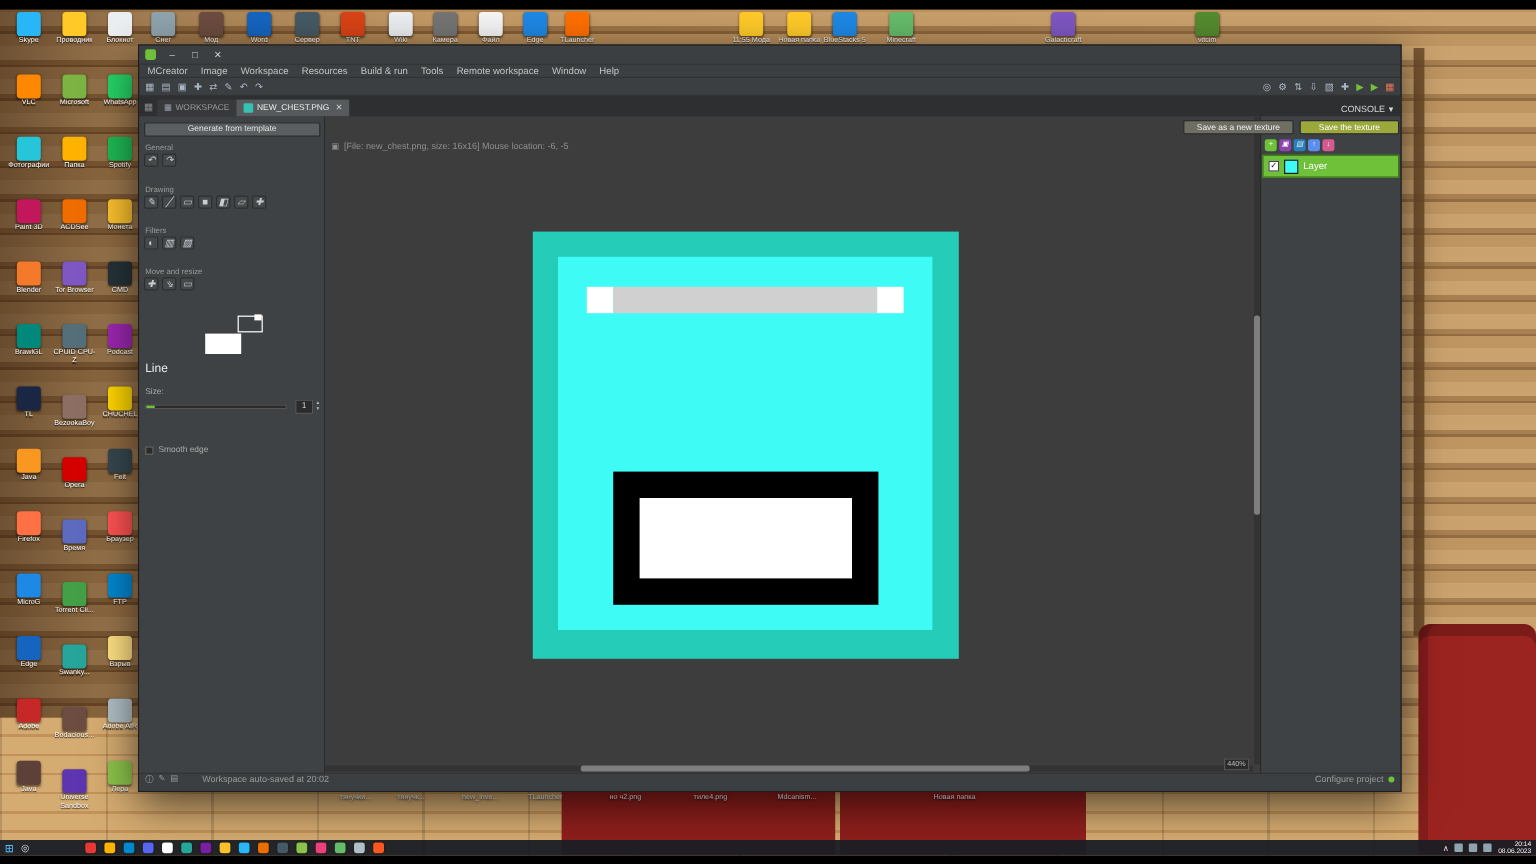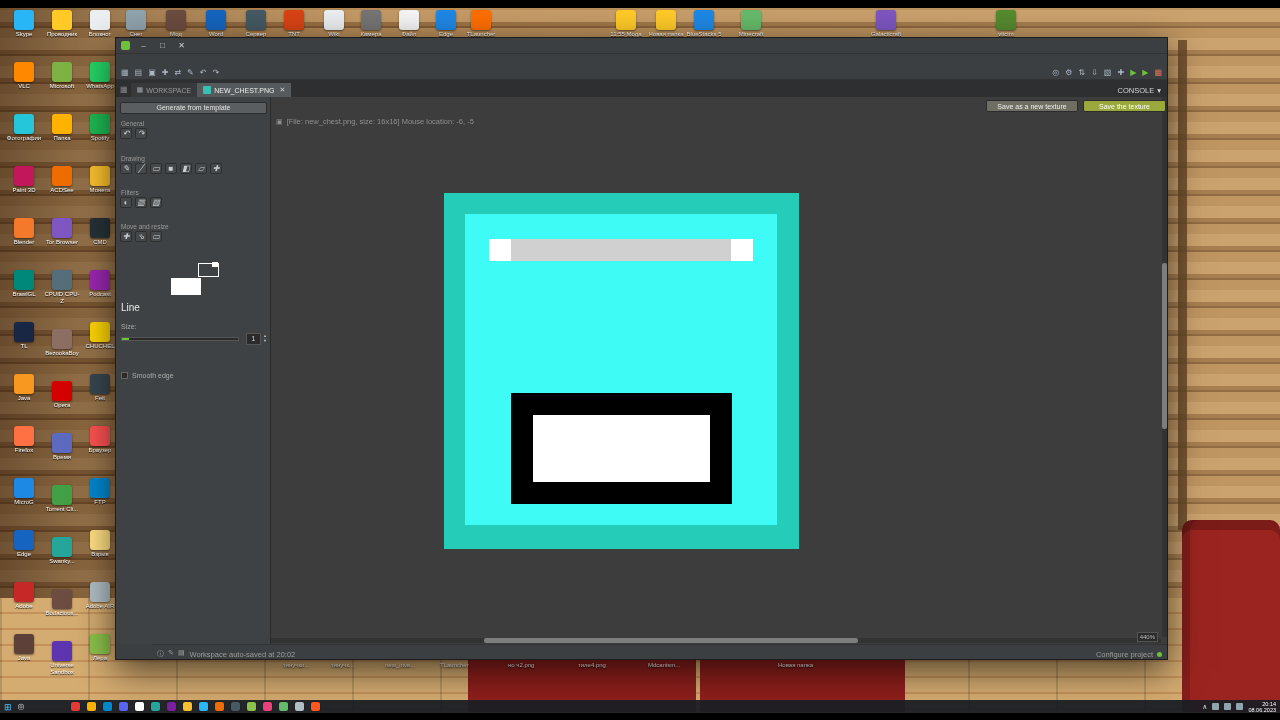--- a/index.html
+++ b/index.html
@@ -136,21 +136,21 @@
     color:#fff; font-size:6px; line-height:8px; }
   .layer-item { position:absolute; left:1px; right:1px; top:32px; height:19px; background:var(--layer-bg,#6fc13a);
     border:1px solid #3e7a1c; display:flex; align-items:center; gap:4px; padding:0 4px; }
   .layer-check { width:9px; height:9px; background:#fff; border:1px solid #444; font-size:7px; line-height:8px;
     text-align:center; color:#222; }
   .layer-thumb { width:12px; height:12px; background:var(--tex-fill,#3ffbf5); border:1px solid #1c1c1c; }
   .layer-label { font-size:8px; color:#fff; }
 
   
   .statusbar { position:absolute; left:0; bottom:0; right:0; height:15px; background:#3c3f41;
-    border-top:1px solid #313335; display:flex; align-items:flex-end; gap:5px; padding:0 5px; font-size:7.5px; color:#9a9a9a;margin-left:36px; }
+    border-top:1px solid #313335; display:flex; align-items:flex-start; gap:20px; padding:0 5px; font-size:7.5px; color:#9a9a9a; }
   .sb-icons { display:flex; gap:4px; font-size:7px; }
   .sb-right { margin-left:auto; display:flex; align-items:center; gap:4px; }
   .sb-dot { width:5px; height:5px; border-radius:50%; background:var(--accent-green,#6fc13a); }
 </style>
 </head>
 <body>
 
 <div class="screen">
 
   <div class="desktop">
@@ -487,20 +487,40 @@
 
     <div class="titlebar">
       <span class="app-logo"></span>
       <span class="winbtns">
         <span>–</span>
         <span>□</span>
         <span class="close">✕</span>
       </span>
     </div>
 
+    <div class="menubar">
+
+        <span>MCreator</span>
+
+        <span>Image</span>
+
+        <span>Workspace</span>
+
+        <span>Resources</span>
+
+        <span>Build &amp; run</span>
+
+        <span>Tools</span>
+
+        <span>Remote workspace</span>
+
+        <span>Window</span>
+
+        <span>Help</span>
+      </div>
 
     <div class="toolbar">
       <span class="tb-group">
 
           <span class="tbi" style="color: rgb(169, 183, 198);">▦</span>
 
           <span class="tbi" style="color: rgb(169, 183, 198);">▤</span>
 
           <span class="tbi" style="color: rgb(169, 183, 198);">▣</span>
 
@@ -664,20 +684,49 @@
 
         <div class="hscroll-track">
           <div class="hscroll-thumb"></div>
         </div>
         <div class="vscroll-track">
           <div class="vscroll-thumb"></div>
         </div>
         <div class="zoom-badge">440%</div>
       </div>
 
+      <div class="rightpanel">
+        <div class="layer-btns">
+
+            <span class="lbtn" style="background: rgb(111, 193, 58);">
+              <i>+</i>
+            </span>
+
+            <span class="lbtn" style="background: rgb(142, 68, 173);">
+              <i>▣</i>
+            </span>
+
+            <span class="lbtn" style="background: rgb(41, 128, 185);">
+              <i>▤</i>
+            </span>
+
+            <span class="lbtn" style="background: rgb(91, 141, 239);">
+              <i>↑</i>
+            </span>
+
+            <span class="lbtn" style="background: rgb(212, 91, 143);">
+              <i>↓</i>
+            </span>
+          </div>
+        <div class="layer-item">
+          <span class="layer-check">✓</span>
+          <span class="layer-thumb"></span>
+          <span class="layer-label">Layer</span>
+        </div>
+      </div>
     </div>
 
     <div class="statusbar">
       <span class="sb-icons">
 
       <span>ⓘ</span>
           <span>✎</span>
           <span>▤</span>
         </span>
       <span>Workspace auto-saved at 20:02</span>

